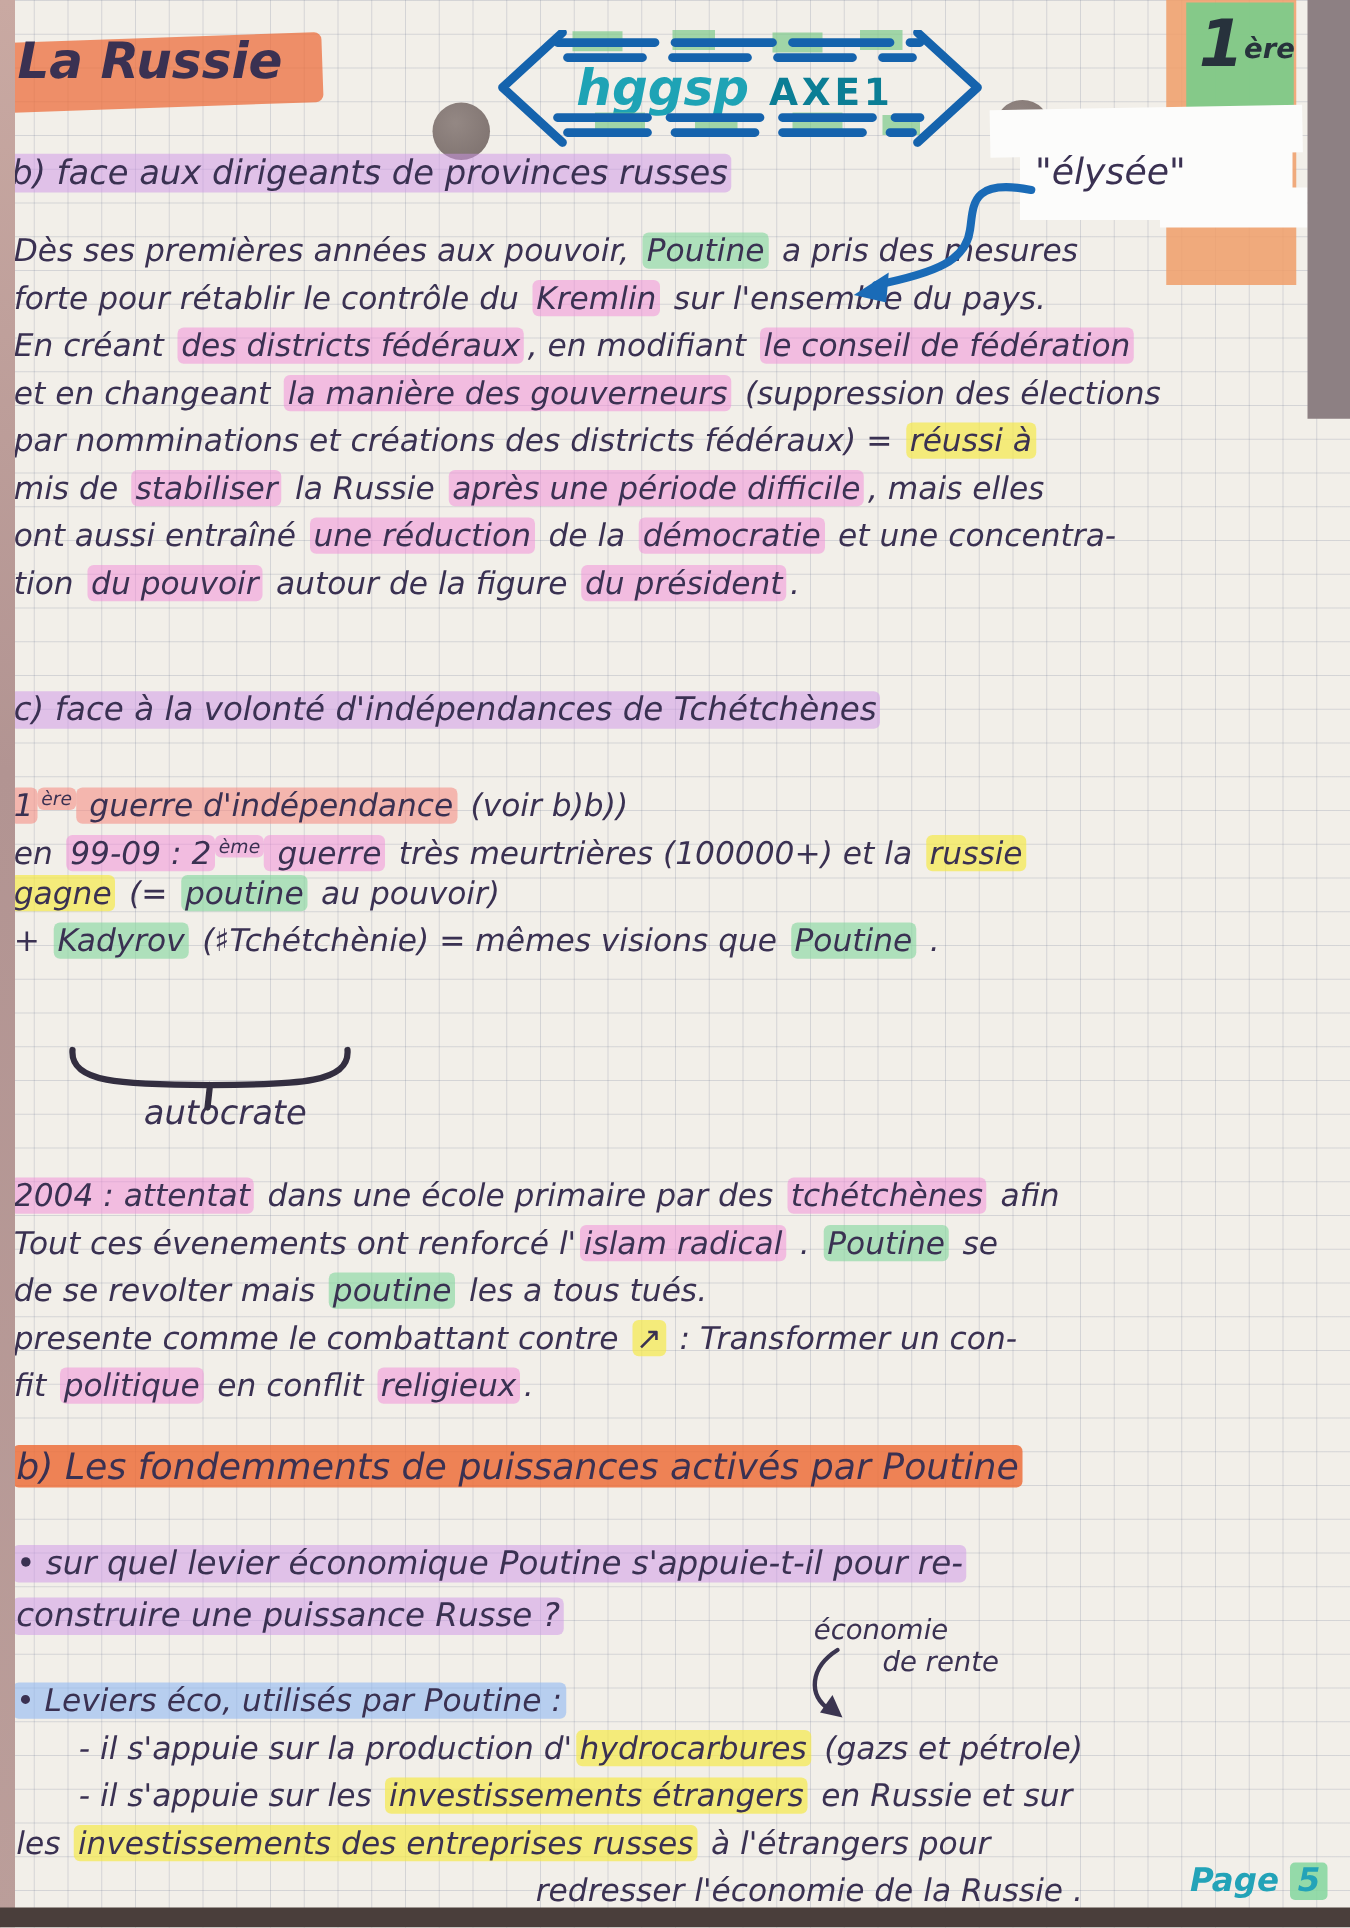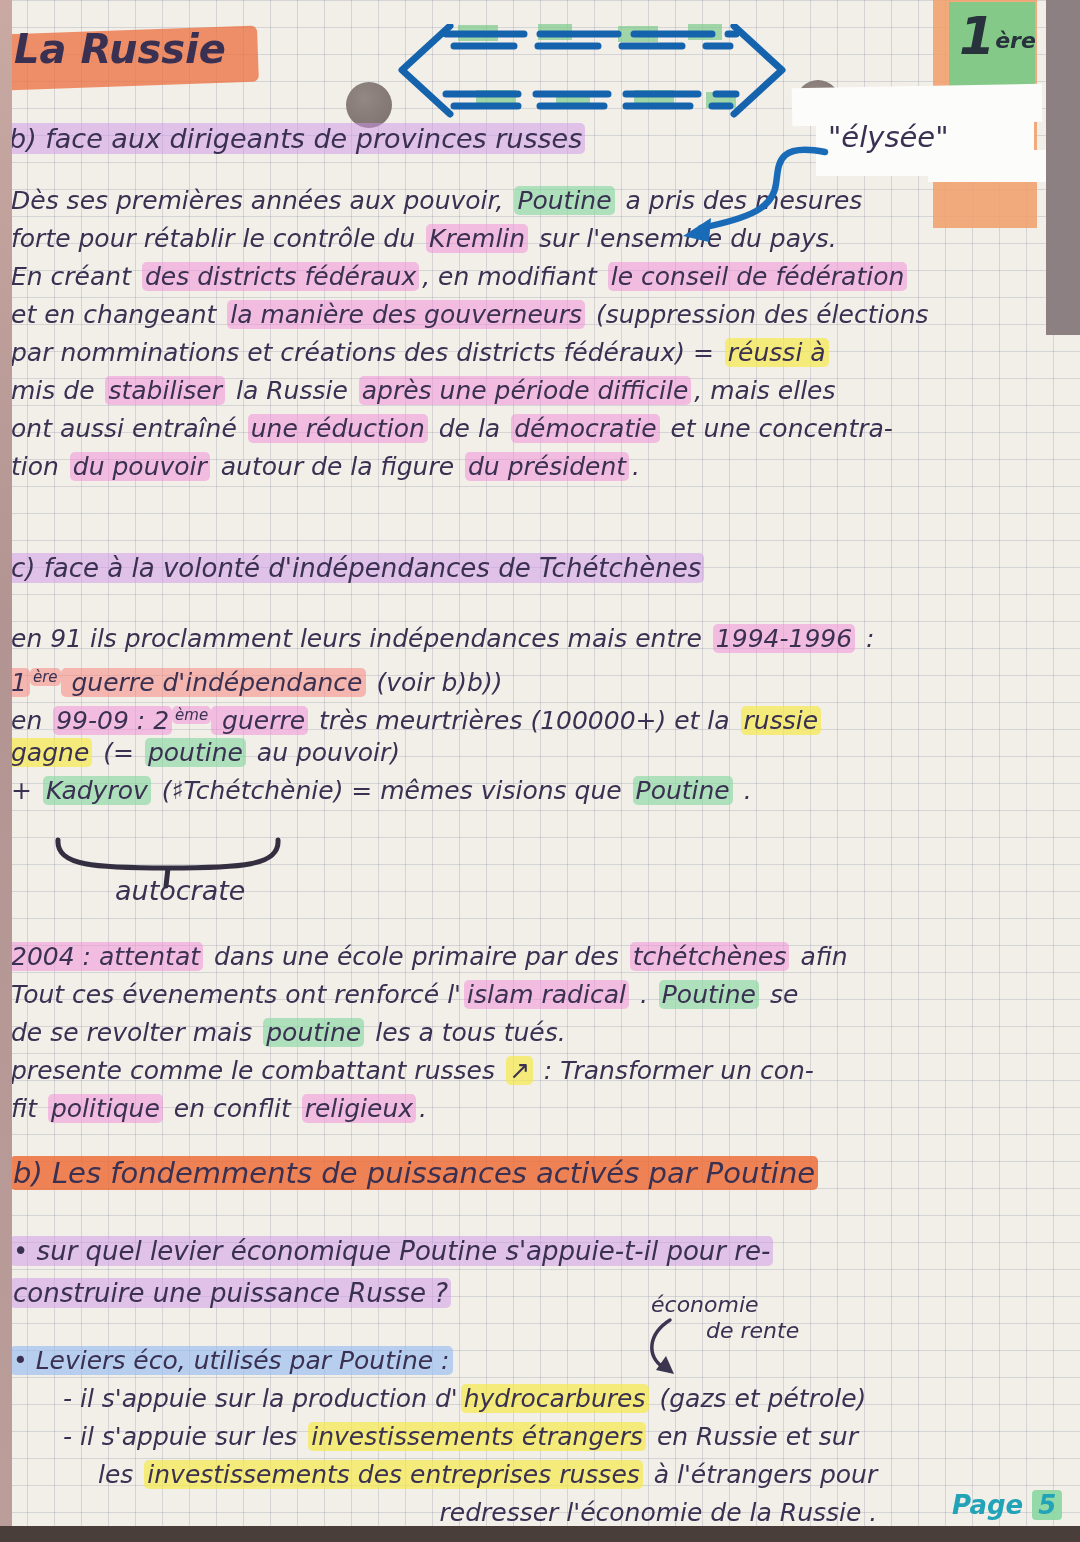--- a/index.html
+++ b/index.html
@@ -92,20 +92,23 @@
       </g>
       <g stroke="#1563ad" stroke-width="7" fill="none" stroke-linecap="round" stroke-linejoin="round">
         <path d="M58,10 H348" stroke-dasharray="78 16"></path>
         <path d="M66,22 H342" stroke-dasharray="60 24"></path>
         <path d="M58,70 H348" stroke-dasharray="72 18"></path>
         <path d="M66,82 H342" stroke-dasharray="64 22"></path>
         <path d="M62,2 L14,46 L62,90"></path>
         <path d="M346,2 L394,46 L346,90"></path>
       </g>
     </svg>
+    <div class="banner-text">
+      <span class="banner-subject">hggsp</span><span class="banner-axis">AXE1</span>
+    </div>
   </div>
 
   <div class="grade-box">
     <div class="grade-green"></div>
     <div class="grade-text">
       <span class="grade-num">1</span><sup>ère</sup>
     </div>
   </div>
 
   <div class="whiteout" id="wo1"></div>
@@ -138,52 +141,51 @@
         <div class="line"><span class="seg">et en changeant </span><span class="seg h-pink">la manière des gouverneurs</span><span class="seg"> (suppression des élections</span></div>
         <div class="line"><span class="seg">par nomminations et créations des districts fédéraux) = </span><span class="seg h-yellow">réussi à</span></div>
         <div class="line"><span class="seg">mis de </span><span class="seg h-pink">stabiliser</span><span class="seg"> la Russie </span><span class="seg h-pink">après une période difficile</span><span class="seg">, mais elles</span></div>
         <div class="line"><span class="seg">ont aussi entraîné </span><span class="seg h-pink">une réduction</span><span class="seg"> de la </span><span class="seg h-pink">démocratie</span><span class="seg"> et une concentra-</span></div>
         <div class="line"><span class="seg">tion </span><span class="seg h-pink">du pouvoir</span><span class="seg"> autour de la figure </span><span class="seg h-pink">du président</span><span class="seg">.</span></div>
       </div>
       <div class="block" id="heading-c">
         <div class="line"><span class="seg h-lilac">c) face à la volonté d'indépendances de Tchétchènes</span></div>
       </div>
       <div class="block" id="para-tchetchenie">
-        <div class="line"><span class="seg">en 91 ils proclamment leurs indépendances mais entre </span><span class="seg h-pink">1994-1996</span><span class="seg"> :</span></div>
         <div class="line"><span class="seg h-salmon">1</span><span class="seg h-salmon sup">ère</span><span class="seg h-salmon"> guerre d'indépendance</span><span class="seg"> (voir b)b))</span></div>
         <div class="line"><span class="seg">en </span><span class="seg h-pink">99-09 : 2</span><span class="seg h-pink sup">ème</span><span class="seg h-pink"> guerre</span><span class="seg"> très meurtrières (100000+) et la </span><span class="seg h-yellow">russie</span></div>
         <div class="line"><span class="seg h-yellow">gagne</span><span class="seg"> (= </span><span class="seg h-green">poutine</span><span class="seg"> au pouvoir)</span></div>
         <div class="line"><span class="seg">+ </span><span class="seg h-green">Kadyrov</span><span class="seg"> (♯Tchétchènie) = mêmes visions que </span><span class="seg h-green">Poutine</span><span class="seg"> .</span></div>
       </div>
       <div class="block" id="label-autocrate">
         <div class="line"><span class="seg">autocrate</span></div>
       </div>
       <div class="block" id="para-2004">
         <div class="line"><span class="seg h-pink">2004 : attentat</span><span class="seg"> dans une école primaire par des </span><span class="seg h-pink">tchétchènes</span><span class="seg"> afin</span></div>
         <div class="line"><span class="seg">Tout ces évenements ont renforcé l'</span><span class="seg h-pink">islam radical</span><span class="seg"> . </span><span class="seg h-green">Poutine</span><span class="seg"> se</span></div>
         <div class="line"><span class="seg">de se revolter mais </span><span class="seg h-green">poutine</span><span class="seg"> les a tous tués.</span></div>
-        <div class="line"><span class="seg">presente comme le combattant russes </span><span class="seg h-yellow">↗</span><span class="seg"> : Transformer un con-</span></div>
+        <div class="line"><span class="seg">presente comme le combattant contre </span><span class="seg h-yellow">↗</span><span class="seg"> : Transformer un con-</span></div>
         <div class="line"><span class="seg">fit </span><span class="seg h-pink">politique</span><span class="seg"> en conflit </span><span class="seg h-pink">religieux</span><span class="seg">.</span></div>
       </div>
       <div class="block" id="heading-b2">
         <div class="line"><span class="seg h-orange">b) Les fondemments de puissances activés par Poutine</span></div>
       </div>
       <div class="block" id="para-question">
         <div class="line"><span class="seg h-lilac">• sur quel levier économique Poutine s'appuie-t-il pour re-</span></div>
         <div class="line"><span class="seg h-lilac">construire une puissance Russe ?</span></div>
       </div>
       <div class="block" id="note-economie">
         <div class="line"><span class="seg">économie</span></div>
         <div class="line" style="margin-left: 55px;"><span class="seg">de rente</span></div>
       </div>
       <div class="block" id="para-leviers">
         <div class="line"><span class="seg h-blue">• Leviers éco, utilisés par Poutine :</span></div>
         <div class="line" style="margin-left: 50px;"><span class="seg">- il s'appuie sur la production d'</span><span class="seg h-yellow">hydrocarbures</span><span class="seg"> (gazs et pétrole)</span></div>
         <div class="line" style="margin-left: 50px;"><span class="seg">- il s'appuie sur les </span><span class="seg h-yellow">investissements étrangers</span><span class="seg"> en Russie et sur</span></div>
-        <div class="line" style="margin-left: 85px;"><span class="seg">les </span><span class="seg h-yellow">investissements des entreprises russes</span><span class="seg"> à l'étrangers pour</span></div>
+        <div class="line" style=""><span class="seg">les </span><span class="seg h-yellow">investissements des entreprises russes</span><span class="seg"> à l'étrangers pour</span></div>
         <div class="line" style="margin-left: 109px; text-align: right;"><span class="seg">redresser l'économie de la Russie .</span></div>
       </div>
     </div>
 
   <div class="page-footer">
     <span>Page</span>
     <span class="pg-num">5</span>
   </div>
 
   <div class="edge-left"></div>

